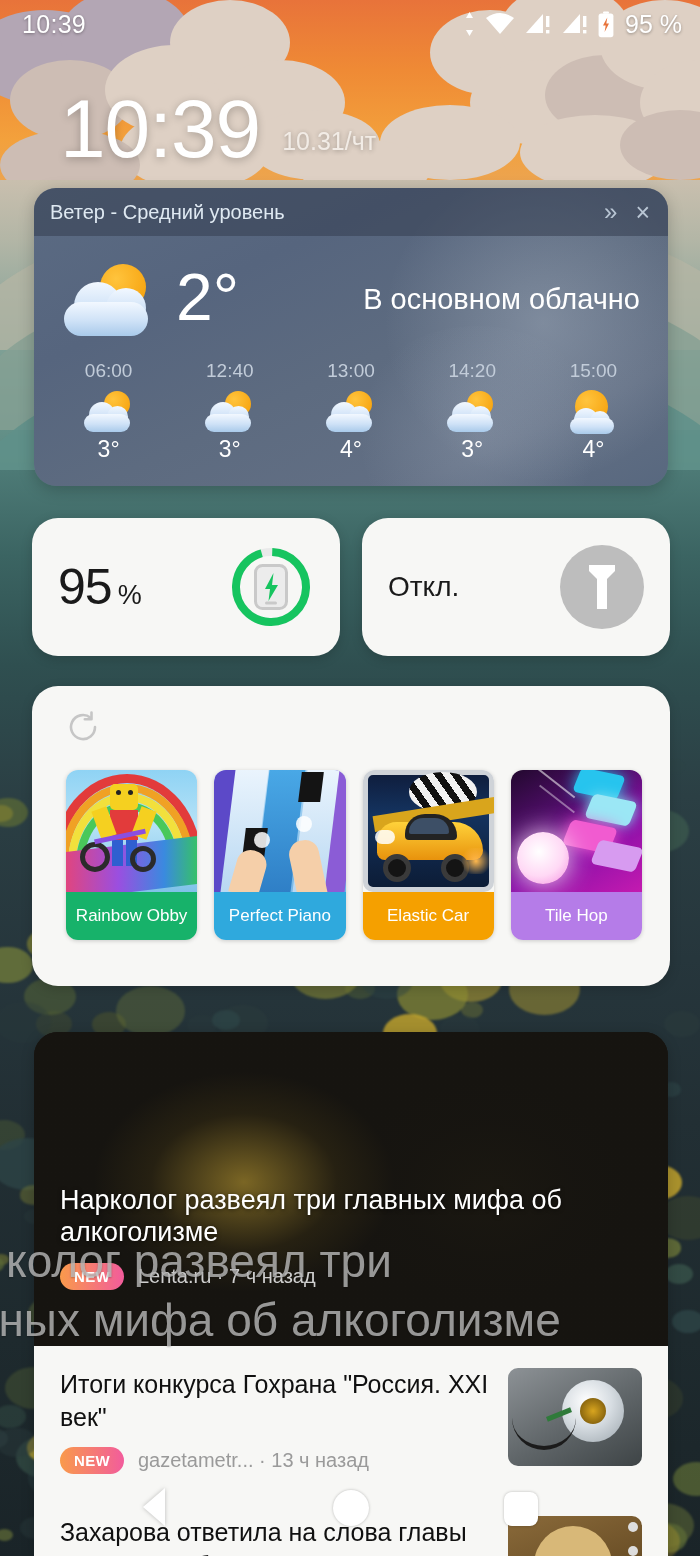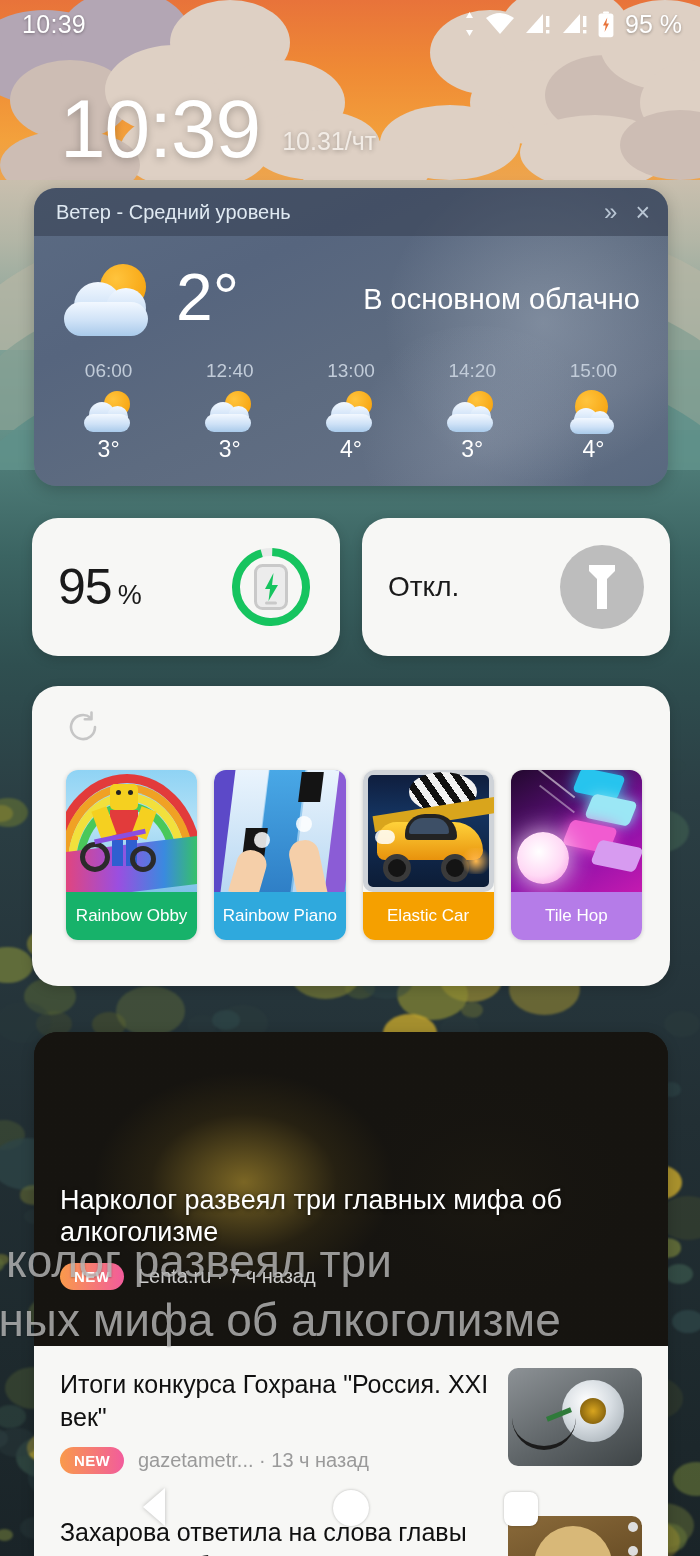--- a/index.html
+++ b/index.html
@@ -68,21 +68,21 @@
   #weather .wmist{
     position:absolute;right:-40px;top:-30px;width:330px;height:330px;border-radius:50%;
     background:radial-gradient(circle,rgba(200,210,222,.30),rgba(200,210,222,0) 68%);
   }
   #weather .wmist2{
     position:absolute;right:60px;bottom:-60px;width:260px;height:220px;border-radius:50%;
     background:radial-gradient(circle,rgba(190,200,214,.22),rgba(190,200,214,0) 70%);
   }
   .whead{
     position:relative;height:48px;background:rgba(52,62,80,.55);
-    display:flex;align-items:center;padding:0 18px 0 22px;
+    display:flex;align-items:center;padding:0 18px 0 16px;
   }
   .whead .wtitle{color:#dfe9f2;font-size:20px;flex:1;}
   .whead .wicon{color:#b9c6d4;font-size:24px;margin-left:18px;cursor:pointer;line-height:1;}
   .whead .wclose{font-size:25px;font-weight:300;}
   .wmain{position:relative;display:flex;align-items:center;padding:18px 24px 0 24px;height:110px;}
   .wbigicon{width:110px;height:76px;position:relative;flex:0 0 auto;}
   .wtemp{font-size:66px;color:#fff;font-weight:300;line-height:1;margin-left:8px;margin-top:-6px;}
   .wright{margin-left:auto;text-align:right;padding-right:4px;}
   .wcond{font-size:29px;color:#fff;font-weight:500;line-height:1.1;}
   .wfeels{font-size:20px;color:#e2e8ef;margin-top:10px;}
@@ -657,21 +657,21 @@
           <div style="position:absolute;left:14px;top:0;width:33px;height:122px;background:linear-gradient(180deg,#eaf4fd,#b8d8f2);transform:skewX(-7deg);"></div>
           <div style="position:absolute;left:48px;top:0;width:36px;height:122px;background:linear-gradient(180deg,#49a8e6,#2f7fc6);transform:skewX(-7deg);"></div>
           <div style="position:absolute;left:86px;top:0;width:32px;height:122px;background:linear-gradient(180deg,#eaf4fd,#b8d8f2);transform:skewX(-7deg);"></div>
           <div style="position:absolute;left:30px;top:58px;width:22px;height:30px;background:#141414;transform:skewX(-7deg);"></div>
           <div style="position:absolute;left:86px;top:2px;width:22px;height:30px;background:#141414;transform:skewX(-7deg);"></div>
           <div style="position:absolute;left:20px;bottom:-4px;width:30px;height:46px;border-radius:14px 14px 0 0;background:#f5cfa9;transform:rotate(16deg);"></div>
           <div style="position:absolute;left:78px;bottom:-4px;width:30px;height:56px;border-radius:14px 14px 0 0;background:#f5cfa9;transform:rotate(-12deg);"></div>
           <div style="position:absolute;left:40px;top:62px;width:16px;height:16px;border-radius:50%;background:rgba(255,255,255,.85);"></div>
           <div style="position:absolute;left:82px;top:46px;width:16px;height:16px;border-radius:50%;background:rgba(255,255,255,.85);"></div>
         </div>
-        <div class="gname" style="background: rgb(47, 169, 221);">Rainbow Piano</div>
+        <div class="gname" style="background: rgb(47, 169, 221);">Perfect Piano</div>
       </div>
       <div class="gcard">
         <div class="gart">
           <div style="position:absolute;inset:0;background:linear-gradient(180deg,#0f1e3e 0%,#14335f 35%,#0c1c36 100%);border:5px solid #cfd3d8;border-radius:10px;box-sizing:border-box;"></div>
           <div style="position:absolute;left:46px;top:2px;width:68px;height:40px;border-radius:50%;background:repeating-linear-gradient(55deg,#111 0 7px,#f2f2f2 7px 14px);"></div>
           <div style="position:absolute;left:10px;top:36px;width:130px;height:16px;background:#d9a51c;transform:rotate(-9deg);"></div>
           <div style="position:absolute;left:14px;top:52px;width:106px;height:38px;border-radius:30px 44px 14px 12px;background:linear-gradient(180deg,#ffd23a,#e8920c);"></div>
           <div style="position:absolute;left:42px;top:44px;width:52px;height:26px;border-radius:20px 22px 4px 4px;background:#232323;"></div>
           <div style="position:absolute;left:46px;top:48px;width:40px;height:16px;border-radius:14px 14px 2px 2px;background:#3d4f66;"></div>
           <div style="position:absolute;left:12px;top:60px;width:20px;height:14px;border-radius:8px;background:#fff;opacity:.85;"></div>

